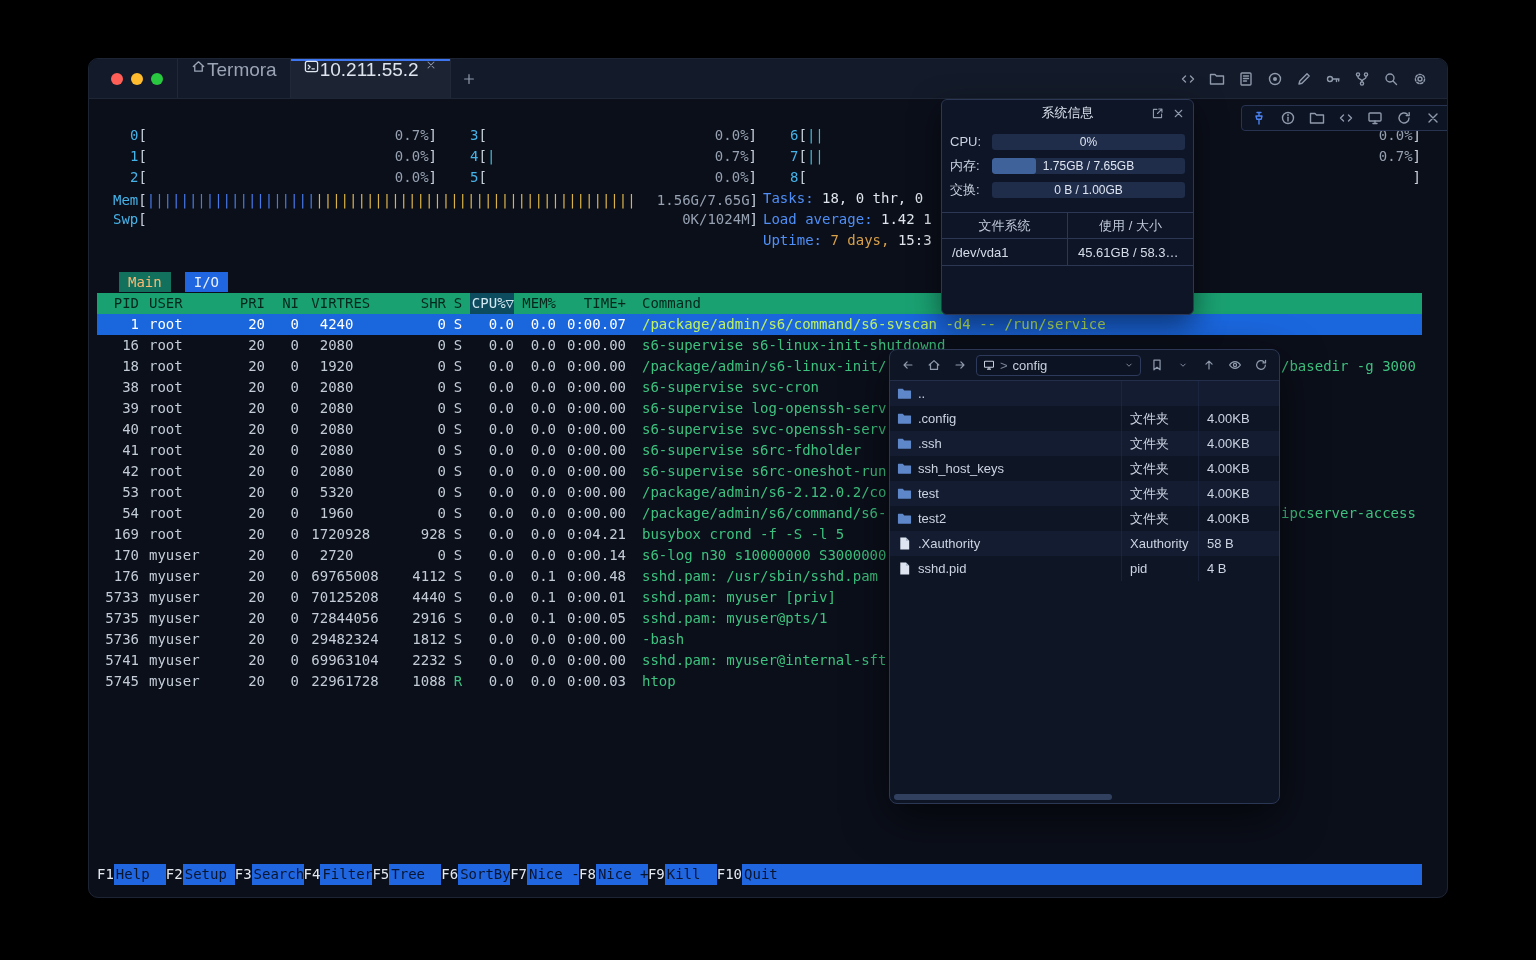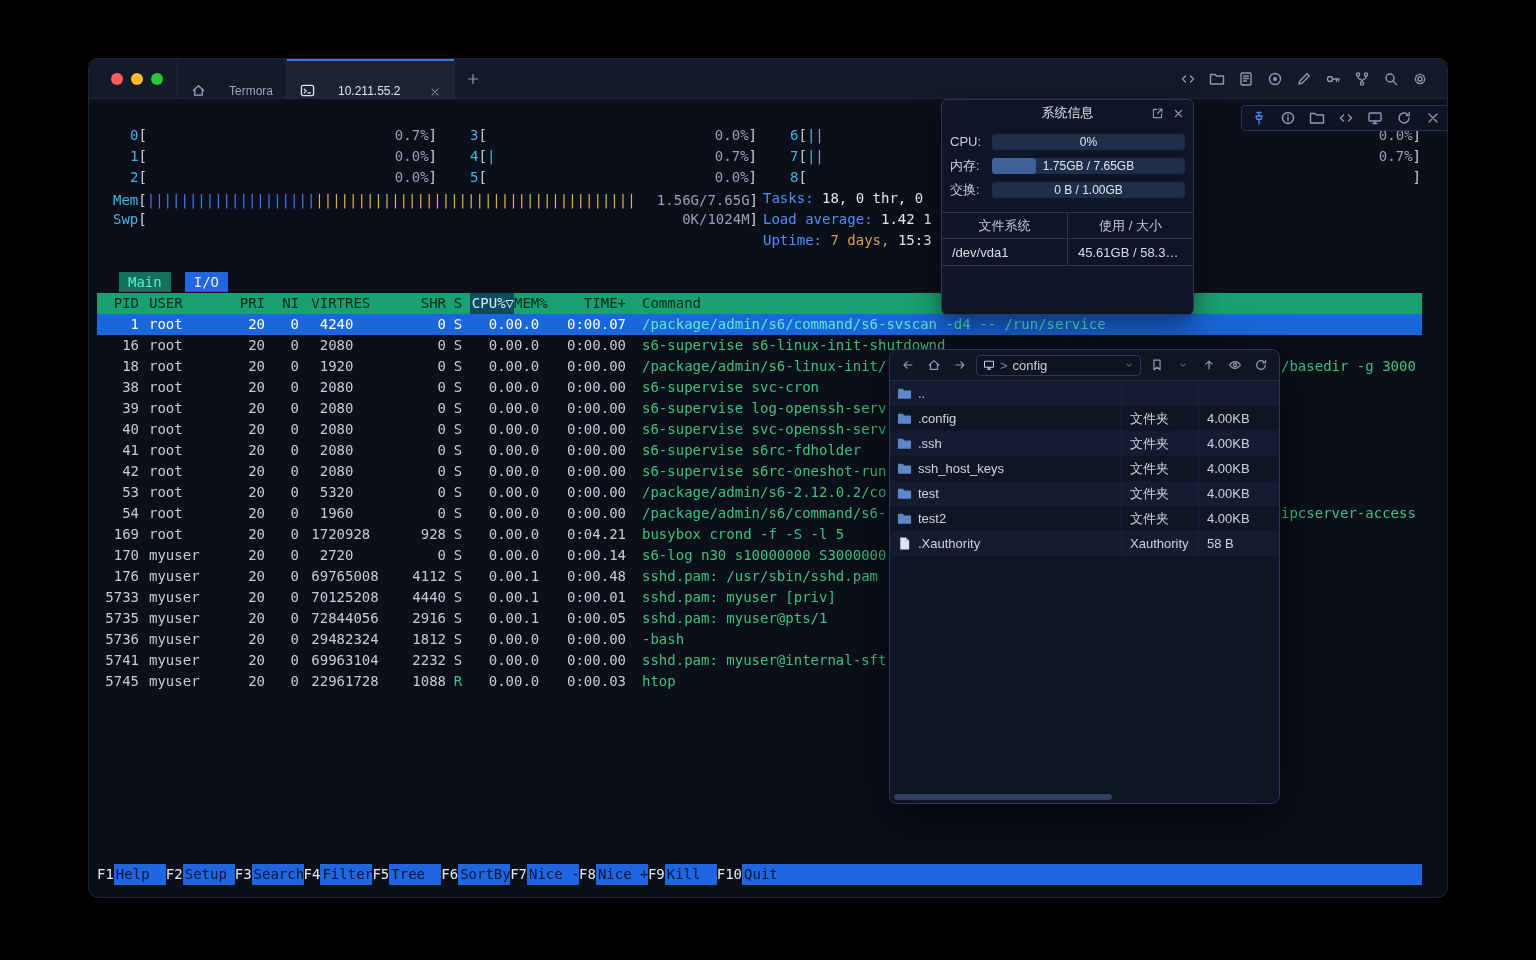--- a/index.html
+++ b/index.html
@@ -5,21 +5,21 @@
   *{margin:0;padding:0;box-sizing:border-box}
   html,body{width:1536px;height:960px;background:#000;overflow:hidden}
   body{font-family:"Liberation Sans","DejaVu Sans",sans-serif;position:relative}
   .ic{width:16px;height:16px;stroke:currentColor;fill:none;stroke-width:1.4;stroke-linecap:round;stroke-linejoin:round;display:block}
   .window{position:absolute;left:88px;top:58px;width:1360px;height:840px;background:#0b0f1a;border:1px solid #1d2535;border-radius:10px;box-shadow:0 24px 70px rgba(0,0,0,.7);overflow:hidden}
   
   .titlebar{position:absolute;inset:0 0 auto 0;height:40px;background:#131a29;border-bottom:1px solid #1f2737;display:flex;align-items:stretch}
   .traffic{width:88px;display:flex;align-items:center;gap:8px;padding-left:22px}
   .dot{width:12px;height:12px;border-radius:50%}
   .dot.r{background:#ff5f57}.dot.y{background:#febc2e}.dot.g{background:#28c840}
-  .tab{display:flex;align-items:flex-end;gap:23px;padding:0 13px;color:#9aa4b5;font-size:12px;border-left:1px solid #202839;cursor:default}
+  .tab{display:flex;align-items:flex-start;gap:1px;padding:0 13px;color:#9aa4b5;font-size:19px;border-left:1px solid #202839;cursor:default}
   .tab .ic{width:15px;height:15px}
   .tab.active{background:#1c2434;color:#dfe5ee;border-right:1px solid #202839;box-shadow:inset 0 2px 0 #3d74f0}
   .tclose{margin-left:5px;color:#8a94a6;display:flex}
   .tclose .ic{width:12px;height:12px}
   .newtab{width:36px;display:flex;align-items:center;justify-content:center;color:#8e99ab}
   .newtab .ic{width:14px;height:14px}
   .tb-icons{margin-left:auto;display:flex;align-items:center;gap:11px;padding-right:18px;color:#8e99ab}
   .tbtn{width:18px;height:18px;display:flex;align-items:center;justify-content:center}
   
   .mono{font-family:"DejaVu Sans Mono","Liberation Mono",monospace;font-size:14px;line-height:21px;white-space:pre}
@@ -35,40 +35,40 @@
   .pblue{color:#4879e8}.pyellow{color:#d9b34a}
   .memline{position:absolute;left:24px;top:131px;height:21px;width:645px;display:flex}
   .swpline{position:absolute;left:24px;top:150px;height:21px;width:645px;display:flex}
   .meter.wide{width:645px}
   .sum{position:absolute;left:674px;height:21px}
   .slab{color:#4f8ff7}
   .sval{color:#dfe5ec}
   .sdays{color:#d7a04a}
   .htabs{position:absolute;left:8px;top:213px;height:20px;display:flex;gap:14px;padding-left:22px;line-height:20px}
   .htab{padding:0 9px}
-  .htab.main{background:#12715c;color:#5eead4}
+  .htab.main{background:#12715c;color:#fdba74}
   .htab.io{background:#1f66e0;color:#eaf0fb}
   .phead{position:absolute;left:8px;top:234px;width:1325px;height:21px;background:#1aa172;color:#06271c;display:flex}
   .pbody{position:absolute;left:8px;top:255px;width:1325px}
   .prow{display:flex;height:21px;position:relative;color:#c3ccd7}
   .prow .cmd{color:#3ec27f}
   .prow.sel{background:#1a66dd;color:#fff}
-  .prow.sel .cmd{color:#5eead4}
+  .prow.sel .cmd{color:#bef264}
   .run{color:#3ec27f}
   .frag{position:absolute;left:1184px;top:0;color:#3ec27f}
   .c-pid{width:42px;text-align:right}
   .c-user{width:74px;padding-left:10px}
   .c-pri{width:52px;text-align:right}
   .c-ni{width:34px;text-align:right}
   .c-virt{width:46px;text-align:right}
   .c-res{width:50px;text-align:left}
   .c-shr{width:51px;text-align:right}
   .c-s{width:24px;text-align:center}
   .c-cpu{width:44px;text-align:right}
-  .c-mem{width:42px;}
+  .c-mem{width:42px;text-align:right}
   .c-time{width:70px;text-align:right}
   .c-cmd{flex:1;padding-left:16px;overflow:hidden}
   .phead .c-cpu.sort{background:#0d4b5e;color:#d3e9f2}
   .fbar{position:absolute;left:8px;top:805px;width:1325px;height:21px;display:flex}
   .fk{color:#e5eaf1;background:#0b0f1a}
   .fl{background:#1f66e0;color:#0a1530;width:52px;padding-left:2px}
   .ffill{flex:1;background:#1f66e0}
   
   .sysinfo{position:absolute;left:852px;top:40px;width:253px;height:216px;background:#0d1526;border:1px solid #2b3754;border-radius:6px;box-shadow:0 10px 30px rgba(0,0,0,.5);font-size:13px;color:#c9d2e0;z-index:5}
   .si-title{height:26px;display:flex;align-items:center;justify-content:center;position:relative;color:#dde3ee}
@@ -485,19 +485,32 @@
               <svg width="15" height="15" viewBox="0 0 16 16">
                 <path fill="#dee5f0" d="M3.5 1.5h6L13 5v9.5H3.5z"></path>
                 <path fill="#aab6c8" d="M9.5 1.5L13 5H9.5z"></path>
               </svg>
             </span>
             <span>.Xauthority</span>
           </span>
           <span class="sc type">Xauthority</span>
           <span class="sc size">58 B</span>
         </div>
+        <div class="srow">
+          <span class="sc name">
+            <span class="ficon">
+              <svg width="15" height="15" viewBox="0 0 16 16">
+                <path fill="#dee5f0" d="M3.5 1.5h6L13 5v9.5H3.5z"></path>
+                <path fill="#aab6c8" d="M9.5 1.5L13 5H9.5z"></path>
+              </svg>
+            </span>
+            <span>sshd.pid</span>
+          </span>
+          <span class="sc type">pid</span>
+          <span class="sc size">4 B</span>
+        </div>
       </div>
     <div class="sf-scroll">
       <span class="sf-thumb"></span>
     </div>
   </div>
 
 </div>
 
 </body></html>

